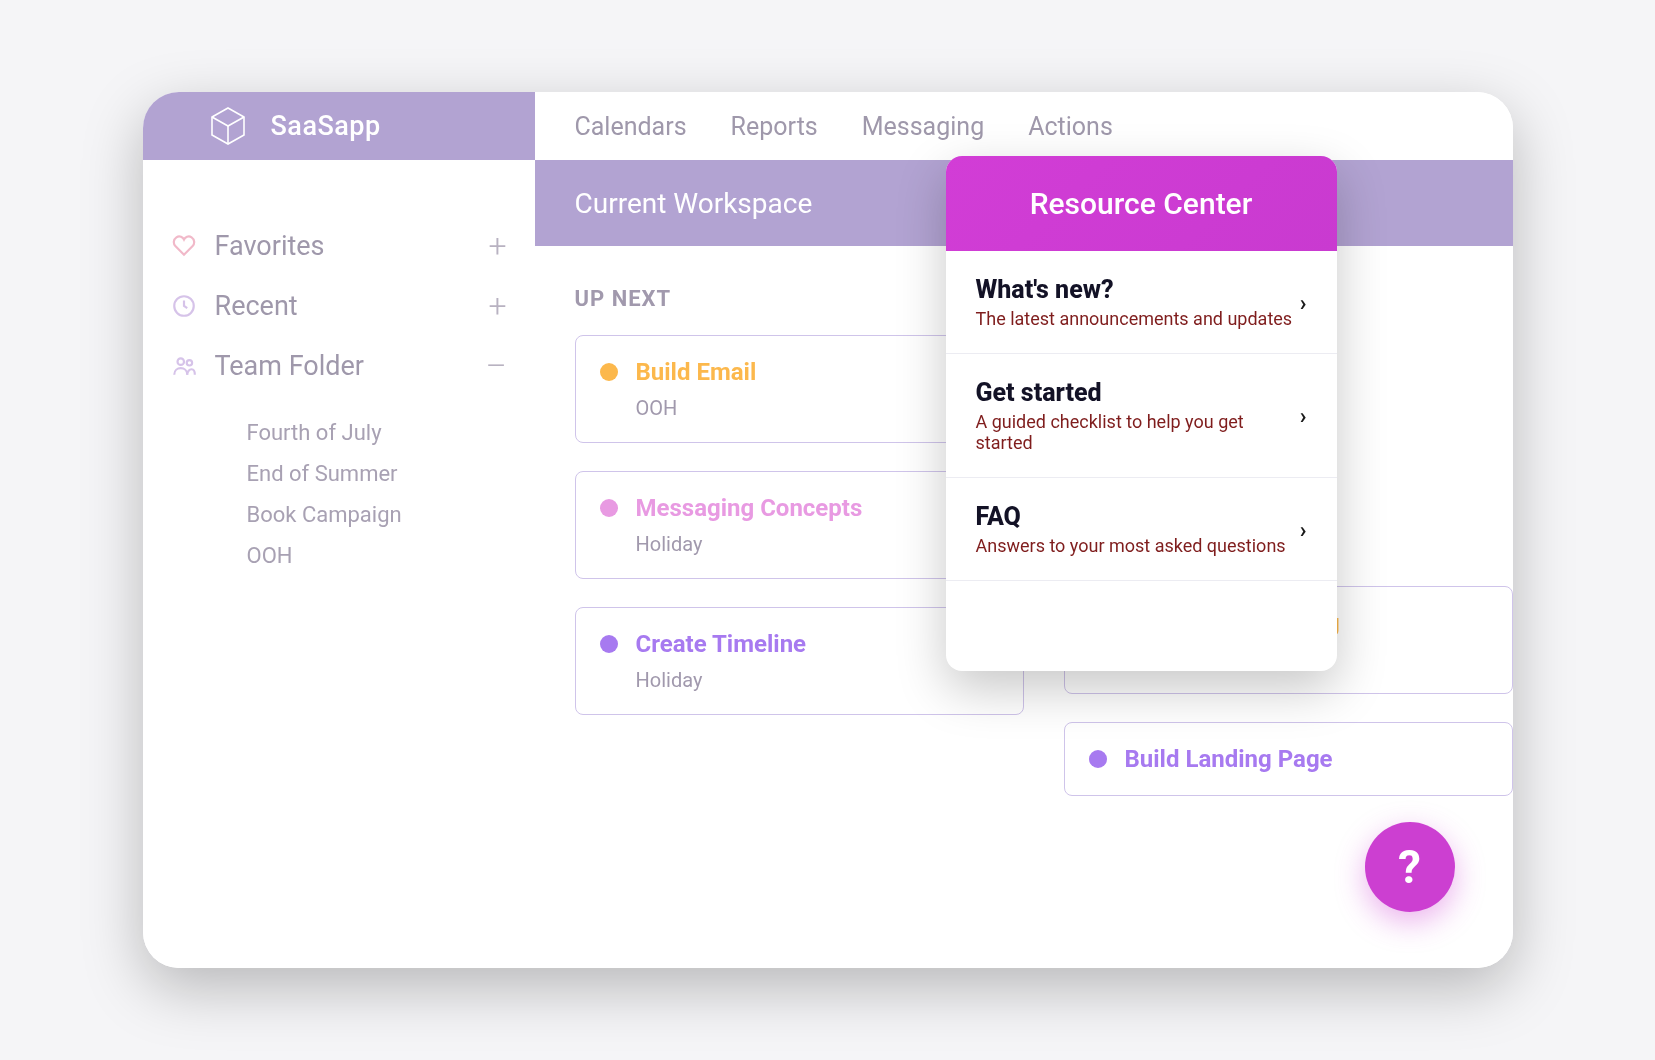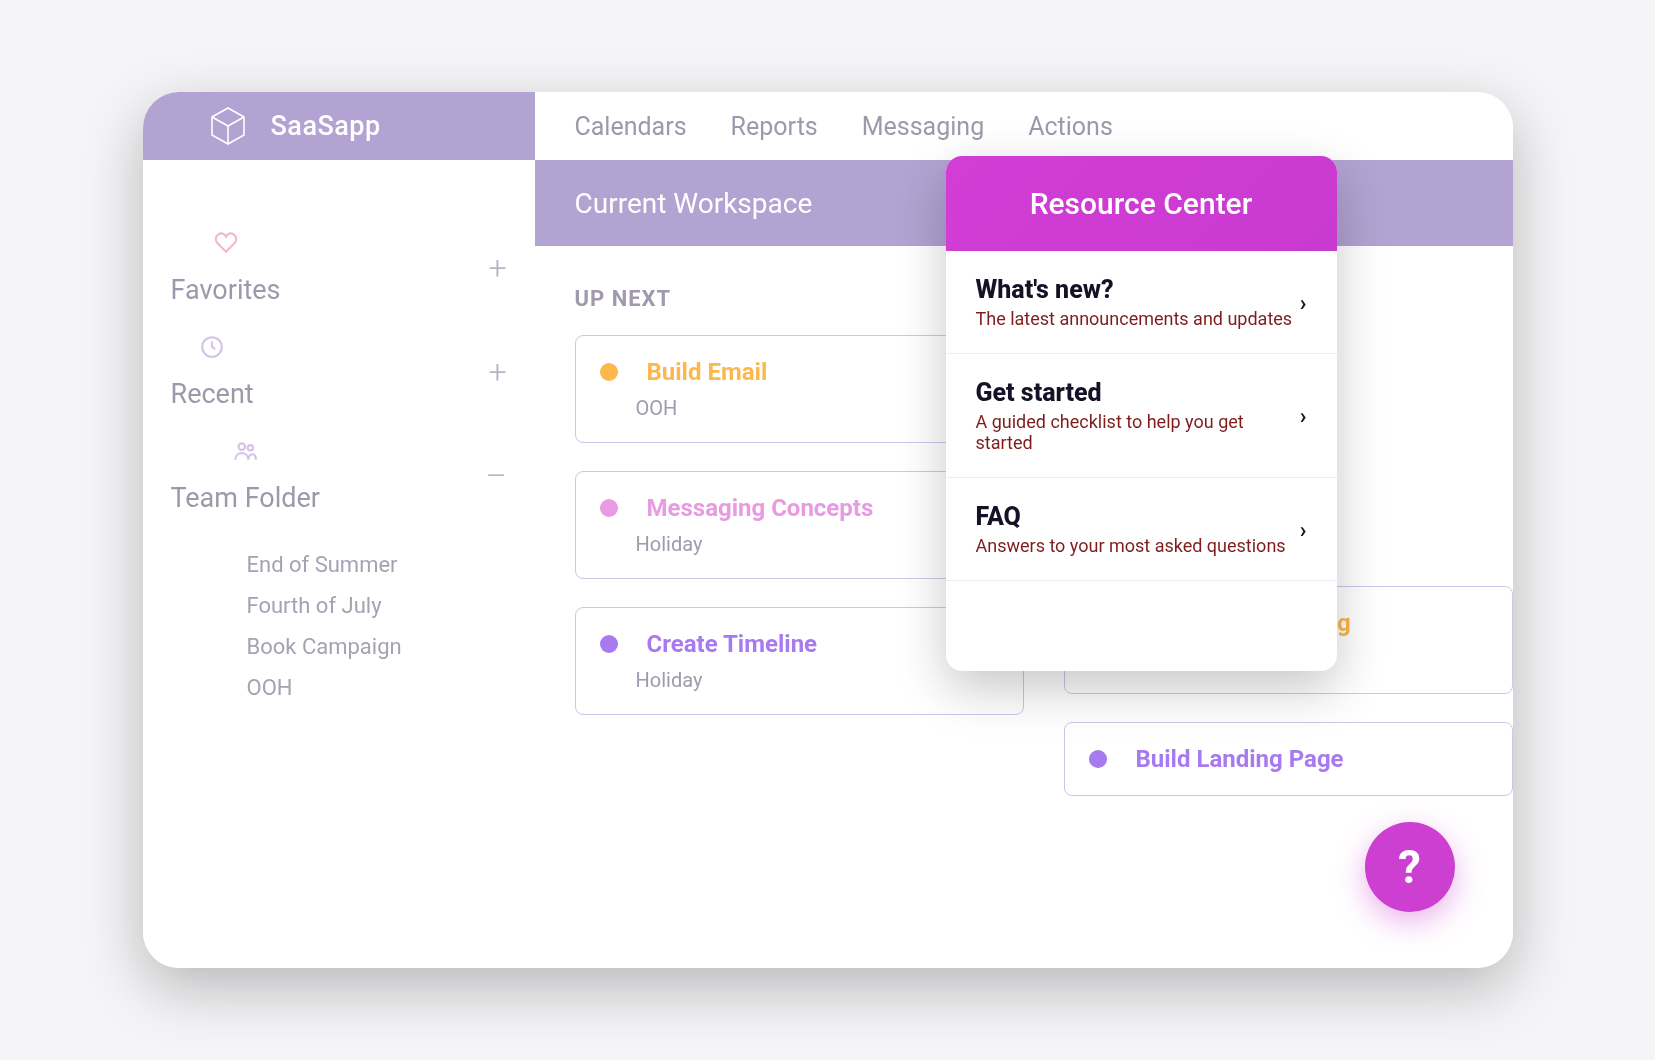--- a/index.html
+++ b/index.html
@@ -69,21 +69,20 @@
     .side-row {
       display: flex;
       align-items: center;
       justify-content: space-between;
       padding: 14px 0;
     }
     .side-row-left {
       display: flex;
       align-items: center;
       gap: 18px;
-      flex-direction: column;
     }
     .side-icon {
       width: 26px;
       height: 26px;
       display: inline-flex;
       align-items: center;
       justify-content: center;
     }
     .side-label {
       font-size: 27px;
@@ -152,21 +151,21 @@
     .card {
       border: 1.5px solid #cfc4ea;
       border-radius: 8px;
       padding: 22px 24px;
       margin-bottom: 28px;
       position: relative;
     }
     .card-head {
       display: flex;
       align-items: center;
-      gap: 29px;
+      gap: 18px;
     }
     .dot {
       width: 18px;
       height: 18px;
       border-radius: 50%;
       flex-shrink: 0;
     }
     .dot.orange { background: #fcb84c; }
     .dot.pink { background: #e89ae2; }
     .dot.purple { background: #a77af0; }
@@ -315,22 +314,22 @@
               <path d="M15 20 C15 17 17 15 19 15 C21 15 22 17 22 20"></path>
             </svg>
           </span>
           <span class="side-label">Team Folder</span>
         </div>
         <span class="side-action">–</span>
       </div>
 
       <div class="side-group">
         <div class="side-group-items">
+          <div class="side-group-item">Fourth of July</div>
           <div class="side-group-item">End of Summer</div>
-          <div class="side-group-item">Fourth of July</div>
           <div class="side-group-item">Book Campaign</div>
           <div class="side-group-item">OOH</div>
         </div>
       </div>
 
 
     </aside>
 
     <main class="main">
       <div class="workspace-bar">

